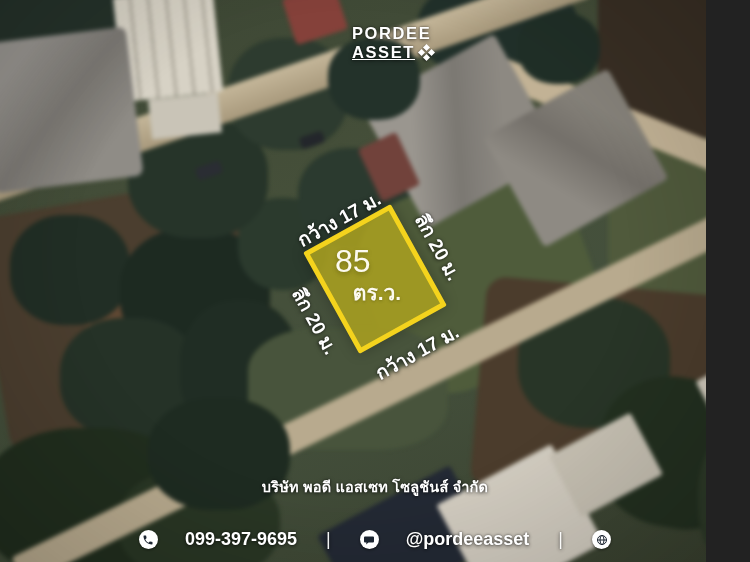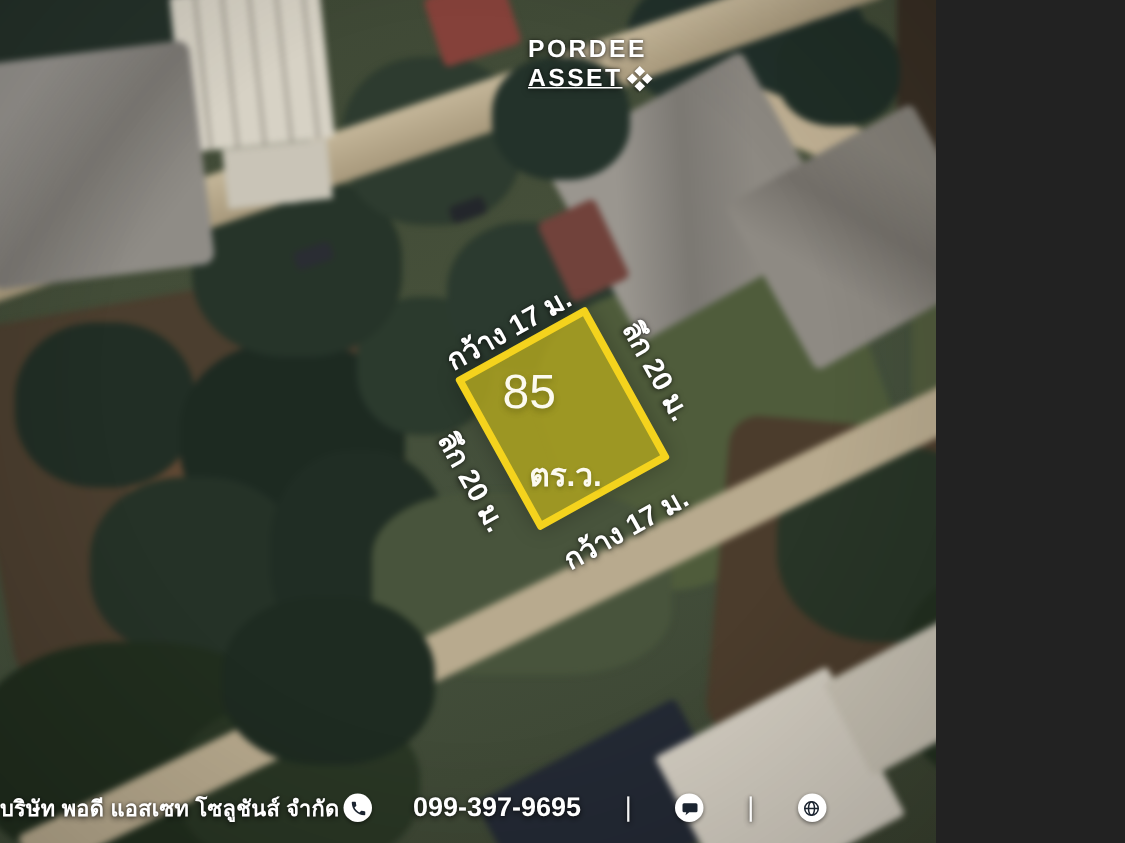--- a/index.html
+++ b/index.html
@@ -1,18 +1,18 @@
 <!DOCTYPE html>
 <html><head>
 <meta charset="utf-8">
 <style>
   * { box-sizing: border-box; margin: 0; padding: 0; }
   body { font-family: "Liberation Sans", sans-serif; background: #222; }
   .canvas {
-    position: relative; width: 624px; height: 562px;
+    position: relative; width: 706px; height: 562px;
     overflow: hidden; background: linear-gradient(160deg,#3c4634,#46503a 40%,#44503c 60%,#3a4230);
   }
   .abs { position: absolute; }
 
   
   .bg { position: absolute; inset: 0; filter: blur(2.2px) saturate(.92); }
   .bg div { position: absolute; }
   .blob { border-radius: 45%; }
   .dirt-lot    { left:-10px; top:195px; width:280px; height:240px; background:#4c3e2d; border-radius:22px; transform:rotate(-10deg); }
   .dirt-streak { left:92px; top:258px; width:130px; height:142px; background:#6a4c33; border-radius:40%; transform:rotate(35deg); opacity:.75; }
@@ -71,31 +71,31 @@
   .mark i:nth-child(1){ left:5px; top:0; }
   .mark i:nth-child(2){ left:0; top:5px; }
   .mark i:nth-child(3){ left:10px; top:5px; }
   .mark i:nth-child(4){ left:5px; top:10px; }
 
   .plot-rect { left:325px; top:221px; width:100px; height:116px; transform:rotate(-29deg);
     background:rgba(168,159,32,.88); border:5px solid #f4d31d; border-radius:2px;
     box-shadow:0 0 14px rgba(0,0,0,.25); }
   .area-value { left:335px; top:243px; width:80px; text-align:left; font-size:32px; font-weight:400;
     color:#fcfaef; text-shadow:0 2px 4px rgba(70,70,10,.45); }
-  .area-unit { left:337px; top:300px; width:80px; text-align:center; font-size:21px; font-weight:700;
+  .area-unit { left:337px; top:276px; width:80px; text-align:center; font-size:21px; font-weight:700;
     color:#fcfaef; text-shadow:0 1px 3px rgba(70,70,10,.45); }
   .dim-label { font-size:19px; font-weight:700; white-space:nowrap; }
   .lbl-top    { left:289px; top:204px; width:100px; text-align:center; transform:rotate(-29deg); }
   .lbl-right  { left:393px; top:232px; width:90px; text-align:center; transform:rotate(61deg); }
   .lbl-left   { left:270px; top:306px; width:90px; text-align:center; transform:rotate(61deg); }
   .lbl-bottom { left:367px; top:337px; width:100px; text-align:center; transform:rotate(-29deg); }
 
-  .footer { left:0; bottom:12px; width:750px; display:flex; flex-direction:row; align-items:center; gap:3px; }
+  .footer { left:0; bottom:12px; width:750px; display:flex; flex-direction:column; align-items:center; gap:3px; }
   .company { font-size:14.5px; font-weight:700; letter-spacing:.2px; }
-  .contact { display:flex; align-items:center; gap:27px; font-size:18px; font-weight:700; }
+  .contact { display:flex; align-items:center; gap:27px; font-size:18px; font-weight:700;margin-top:28px; }
   .cicon { width:19px; height:19px; border-radius:50%; background:#fff; display:flex; align-items:center; justify-content:center;
     box-shadow:0 1px 3px rgba(0,0,0,.5); }
   .cicon svg { width:12px; height:12px; display:block; }
   .sep { opacity:.95; font-weight:400; padding:0 2px; }
 </style>
 </head>
 <body>
 
 <div class="canvas">
 
@@ -173,20 +173,21 @@
             <path d="M6.6 10.8c1.4 2.8 3.8 5.1 6.6 6.6l2.2-2.2c.3-.3.7-.4 1-.2 1.1.4 2.3.6 3.6.6.6 0 1 .4 1 1V20c0 .6-.4 1-1 1C10.6 21 3 13.4 3 4c0-.6.4-1 1-1h3.5c.6 0 1 .4 1 1 0 1.2.2 2.4.6 3.6.1.3 0 .7-.2 1l-2.3 2.2z"></path>
           </svg>
       </span>
       <span>099-397-9695</span>
       <span class="sep">|</span>
       <span class="cicon">
         <svg viewBox="0 0 24 24" fill="#1b2430">
             <path d="M4 5h16a2 2 0 0 1 2 2v8a2 2 0 0 1-2 2h-9l-5 4 1-4H4a2 2 0 0 1-2-2V7a2 2 0 0 1 2-2z"></path>
           </svg>
       </span>
+      <span>@pordeeasset</span>
       <span class="sep">|</span>
       <span class="cicon">
         <svg viewBox="0 0 24 24" fill="none" stroke="#1b2430" stroke-width="2">
             <circle cx="12" cy="12" r="9"></circle>
             <ellipse cx="12" cy="12" rx="4" ry="9"></ellipse>
             <path d="M3 12h18"></path>
           </svg>
       </span>
     </div>
   </div>

